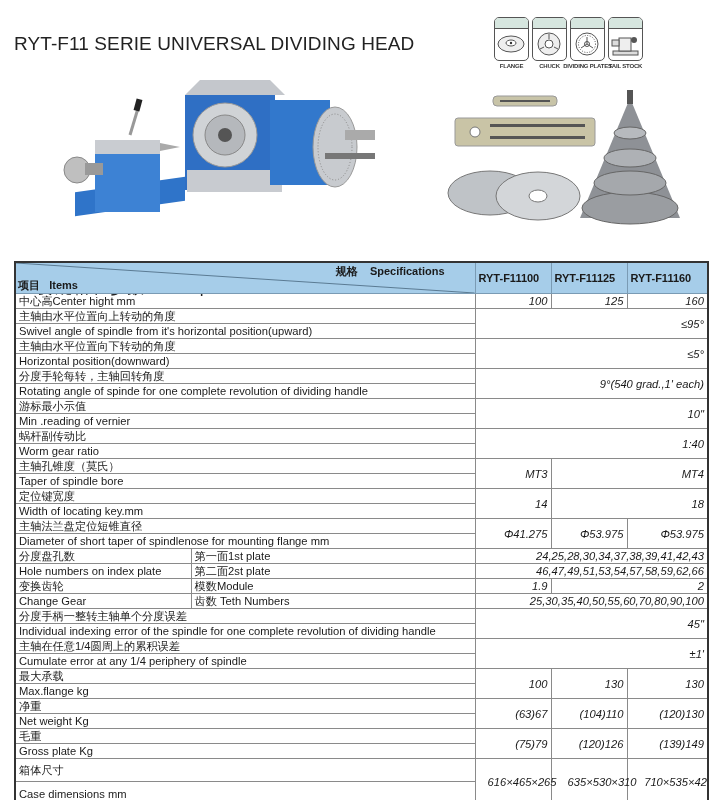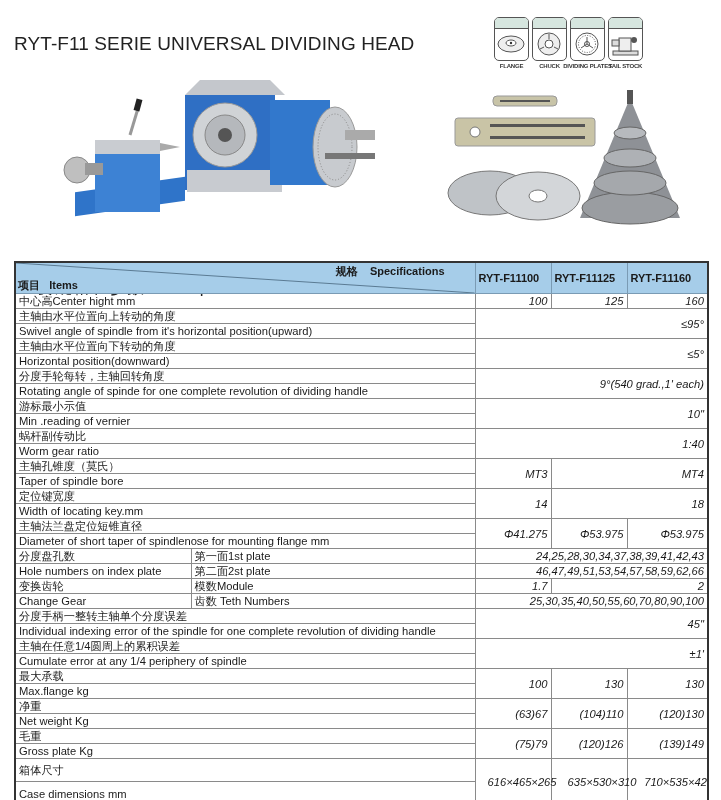--- a/index.html
+++ b/index.html
@@ -234,21 +234,21 @@
       <td colspan="3" class="v">24,25,28,30,34,37,38,39,41,42,43</td>
     </tr>
     <tr>
       <td>Hole numbers on index plate</td>
       <td>第二面2st plate</td>
       <td colspan="3" class="v">46,47,49,51,53,54,57,58,59,62,66</td>
     </tr>
     <tr>
       <td>变换齿轮</td>
       <td>模数Module</td>
-      <td class="v">1.7</td>
+      <td class="v">1.9</td>
       <td colspan="2" class="v">2</td>
     </tr>
     <tr>
       <td>Change Gear</td>
       <td>齿数 Teth Numbers</td>
       <td colspan="3" class="v">25,30,35,40,50,55,60,70,80,90,100</td>
     </tr>
 
     <tr>
         <td colspan="2">分度手柄一整转主轴单个分度误差</td>

